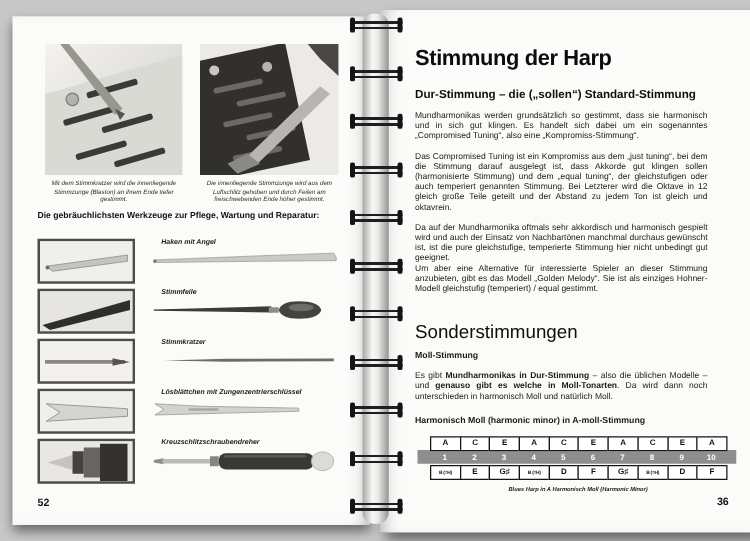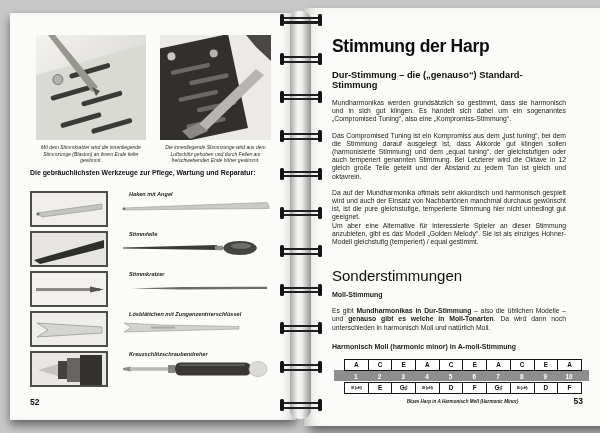--- a/index.html
+++ b/index.html
@@ -216,21 +216,21 @@
 
     <div id="pagenum-left" class="pagenum">52</div>
   </div>
 
   <div id="right-page" class="page">
 
     <div id="rp-title">Stimmung der Harp</div>
 
     <div id="rp-col">
 
-      <div class="h-section">Dur-Stimmung – die („genauso“) Standard-Stimmung</div>
+      <div class="h-section">Dur-Stimmung – die („sollen“) Standard-Stimmung</div>
 
       <p class="body-p">Mundharmonikas werden grundsätzlich so gestimmt, dass sie harmonisch und in sich gut klingen. Es handelt sich dabei um ein sogenanntes „Compromised Tuning“, also eine „Kompromiss-Stimmung“.</p>
       <p class="body-p">Das Compromised Tuning ist ein Kompromiss aus dem „just tuning“, bei dem die Stimmung darauf ausgelegt ist, dass Akkorde gut klingen sollen (harmonisierte Stimmung) und dem „equal tuning“, der gleichstufigen oder auch temperiert genannten Stimmung. Bei Letzterer wird die Oktave in 12 gleich große Teile geteilt und der Abstand zu jedem Ton ist gleich und oktavrein.</p>
       <p class="body-p tight">Da auf der Mundharmonika oftmals sehr akkordisch und harmonisch gespielt wird und auch der Einsatz von Nachbartönen manchmal durchaus gewünscht ist, ist die pure gleichstufige, temperierte Stimmung hier nicht unbedingt gut geeignet.</p>
       <p class="body-p tight">Um aber eine Alternative für interessierte Spieler an dieser Stimmung anzubieten, gibt es das Modell „Golden Melody“. Sie ist als einziges Hohner-Modell gleichstufig (temperiert) / equal gestimmt.</p>
 
       <div class="h-sonder">Sonderstimmungen</div>
       <div class="h-moll">Moll-Stimmung</div>
 
       <p class="body-p"><span>Es gibt </span><b>Mundharmonikas in Dur-Stimmung</b><span> – also die üblichen Modelle – und </span><b>genauso gibt es welche in Moll-Tonarten</b><span>. Da wird dann noch unterschieden in harmonisch Moll und natürlich Moll.</span></p>
@@ -273,21 +273,21 @@
           <div class="cell">G♯</div>
           <div class="cell cell-sm">B (=H)</div>
           <div class="cell">D</div>
           <div class="cell">F</div>
         </div>
       </div>
 
       <div id="table-caption">Blues Harp in A Harmonisch Moll (Harmonic Minor)</div>
     </div>
 
-    <div id="pagenum-right" class="pagenum">53</div>
+    <div id="pagenum-right" class="pagenum">36</div>
   </div>
 
   <div id="binding">
     <div class="roll"></div>
   <div class="wire" style="top: 0px;"></div>
       <div class="wire" style="top: 38.5px;"></div>
       <div class="wire" style="top: 77px;"></div>
       <div class="wire" style="top: 115.5px;"></div>
       <div class="wire" style="top: 154px;"></div>
       <div class="wire" style="top: 192.5px;"></div>

